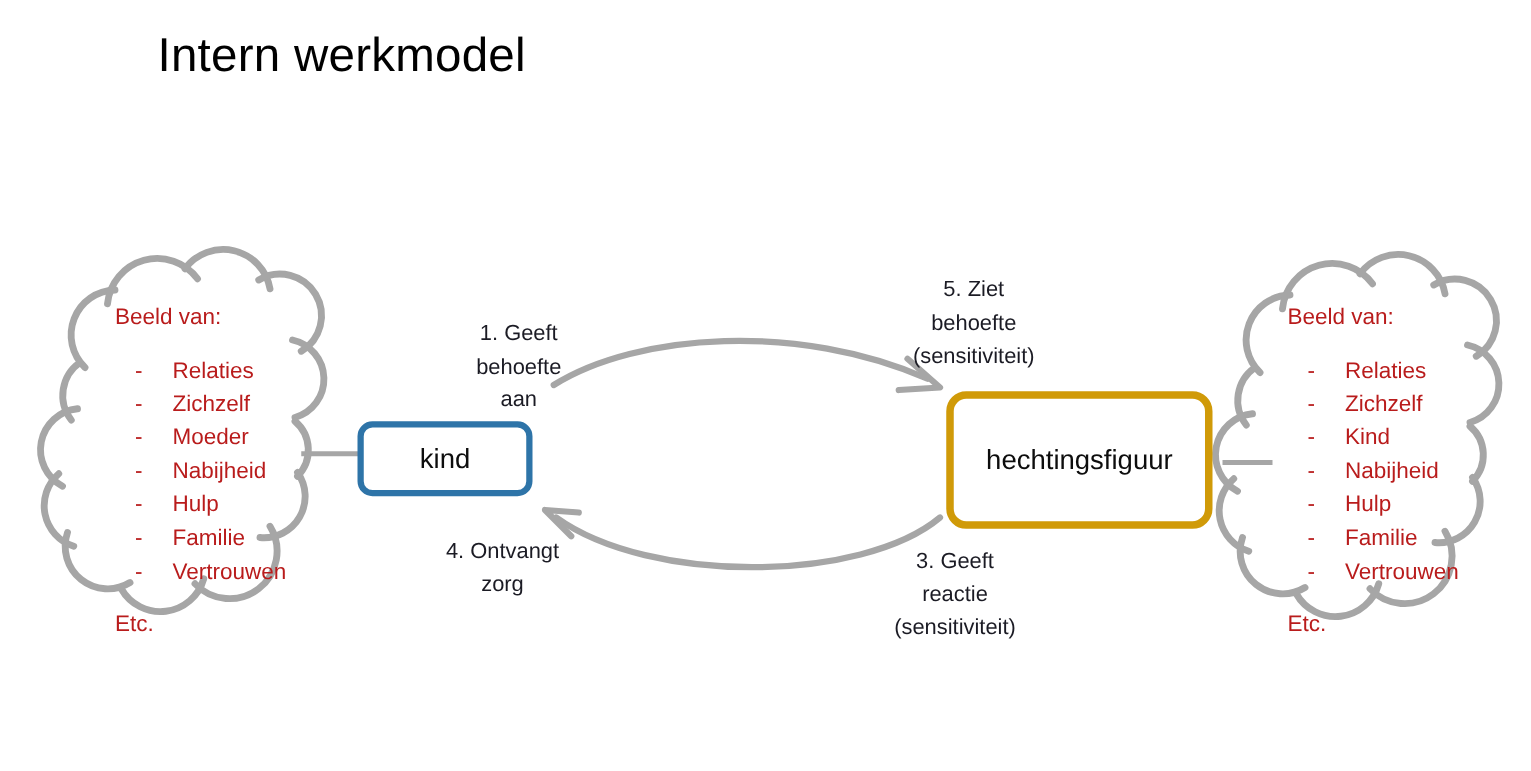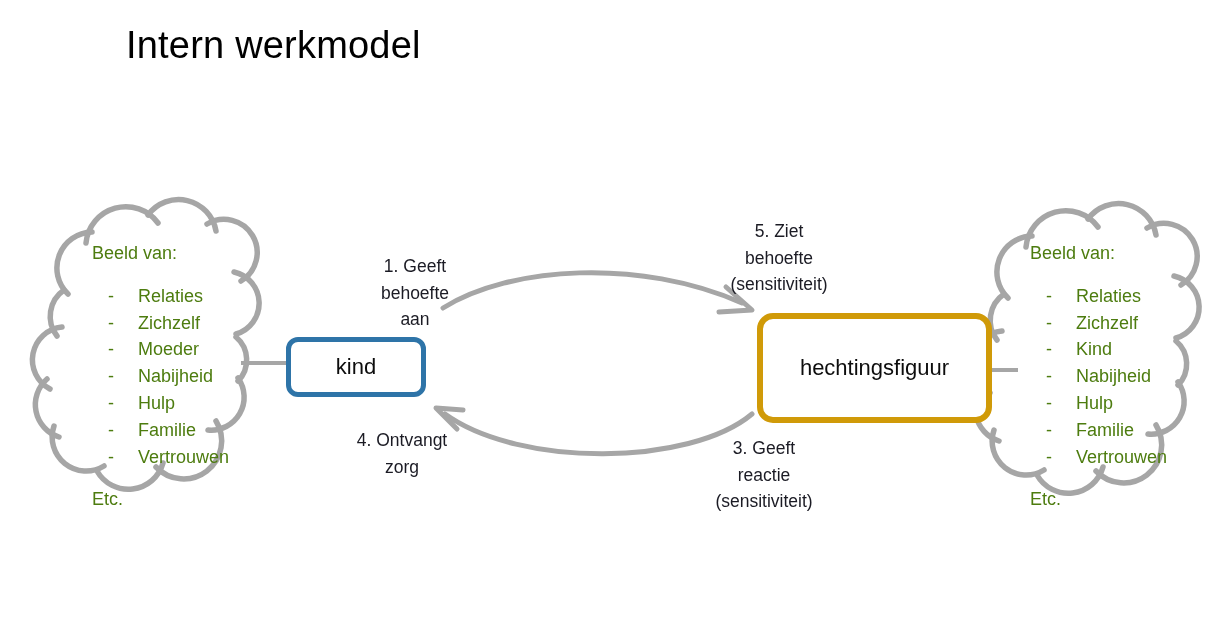--- a/index.html
+++ b/index.html
@@ -36,21 +36,21 @@
     left: 0;
     top: 0;
     width: 1225px;
     height: 617px;
     pointer-events: none;
   }
 
   
   .cloud-text {
     position: absolute;
-    color: #4d7c0f;
+    color: #b91c1c;
     font-size: 18px;
     line-height: 26.8px;
     white-space: nowrap;
   }
   .cloud-text .hdr { display: block; }
   .cloud-text .etc { display: block; }
   .cloud-text ul {
     margin: 16px;
     padding: 0;
     list-style: none;
@@ -82,21 +82,21 @@
   #box-kind {
     left: 286px;
     top: 337px;
     width: 140px;
     height: 60px;
     border: 5px solid #2e74a8;
   }
   #box-hechtingsfiguur {
     left: 757px;
     top: 313px;
-    width: 235px;
+    width: 213px;
     height: 110px;
     border: 6px solid #d09a08;
     border-radius: 16px;
   }
 
   
   .step-label {
     position: absolute;
     color: #1b1b24;
     font-size: 17.5px;

